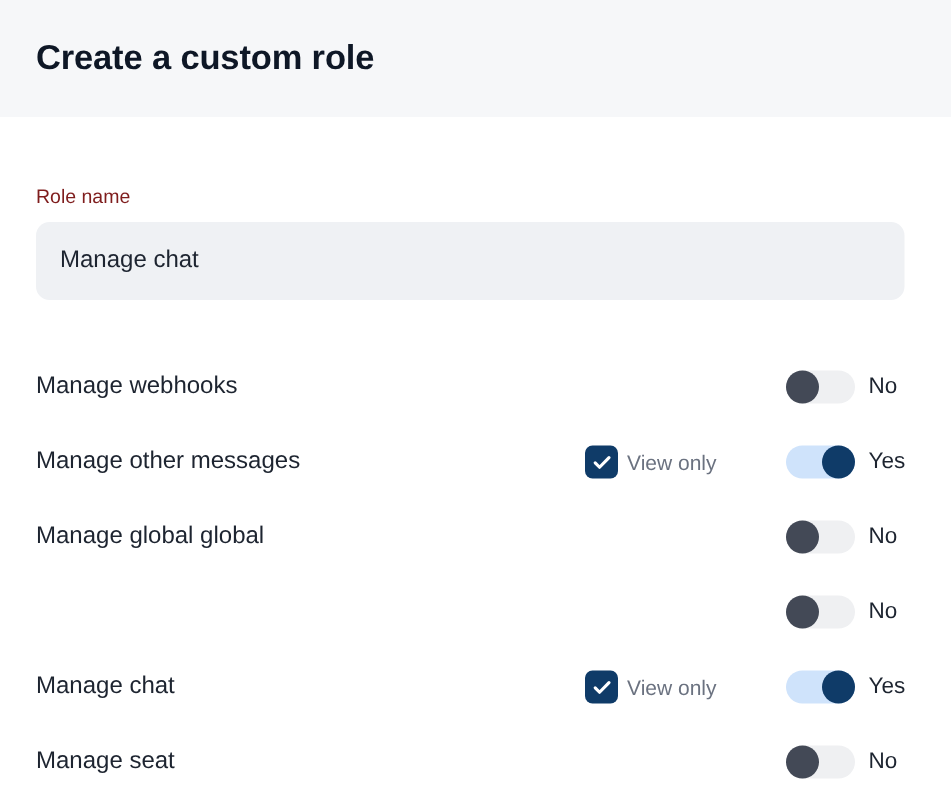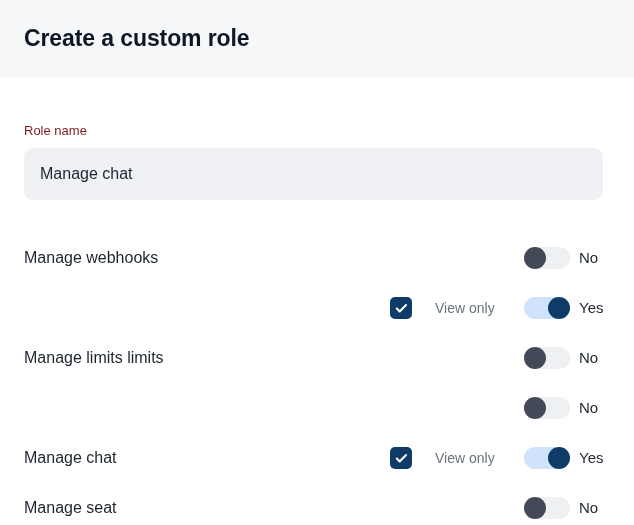--- a/index.html
+++ b/index.html
@@ -97,21 +97,21 @@
   }
 
   
   .viewonly-group {
     position: absolute;
     left: 390px;
     top: 50%;
     transform: translateY(-50%);
     display: flex;
     align-items: center;
-    gap: 23px;
+    gap: 6px;
   }
   .checkbox {
     width: 22px;
     height: 22px;
     border-radius: 5px;
     background: #0f3b68;
     display: flex;
     align-items: center;
     justify-content: center;
     flex: none;
@@ -178,39 +178,40 @@
     <div class="perm-label">Manage webhooks</div>
 
     <div class="toggle-group">
       <div class="toggle off">
         <div class="knob"></div>
       </div>
       <div class="toggle-text">No</div>
     </div>
   </div>
     <div class="perm-row">
+    <div class="perm-label">Manage other messages</div>
 
     <div class="viewonly-group">
       <div class="checkbox">
         <svg width="13" height="13" viewBox="0 0 13 13">
           <path d="M1.8 6.6 L4.7 9.5 L11.0 3.1" fill="none" stroke="#ffffff" stroke-width="2.1" stroke-linecap="round" stroke-linejoin="round"></path>
         </svg>
       </div>
       <div class="viewonly-text">View only</div>
     </div>
 
     <div class="toggle-group">
       <div class="toggle on">
         <div class="knob"></div>
       </div>
       <div class="toggle-text">Yes</div>
     </div>
   </div>
     <div class="perm-row">
-    <div class="perm-label">Manage limits limits</div>
+    <div class="perm-label">Manage global global</div>
 
     <div class="toggle-group">
       <div class="toggle off">
         <div class="knob"></div>
       </div>
       <div class="toggle-text">No</div>
     </div>
   </div>
     <div class="perm-row">
 

